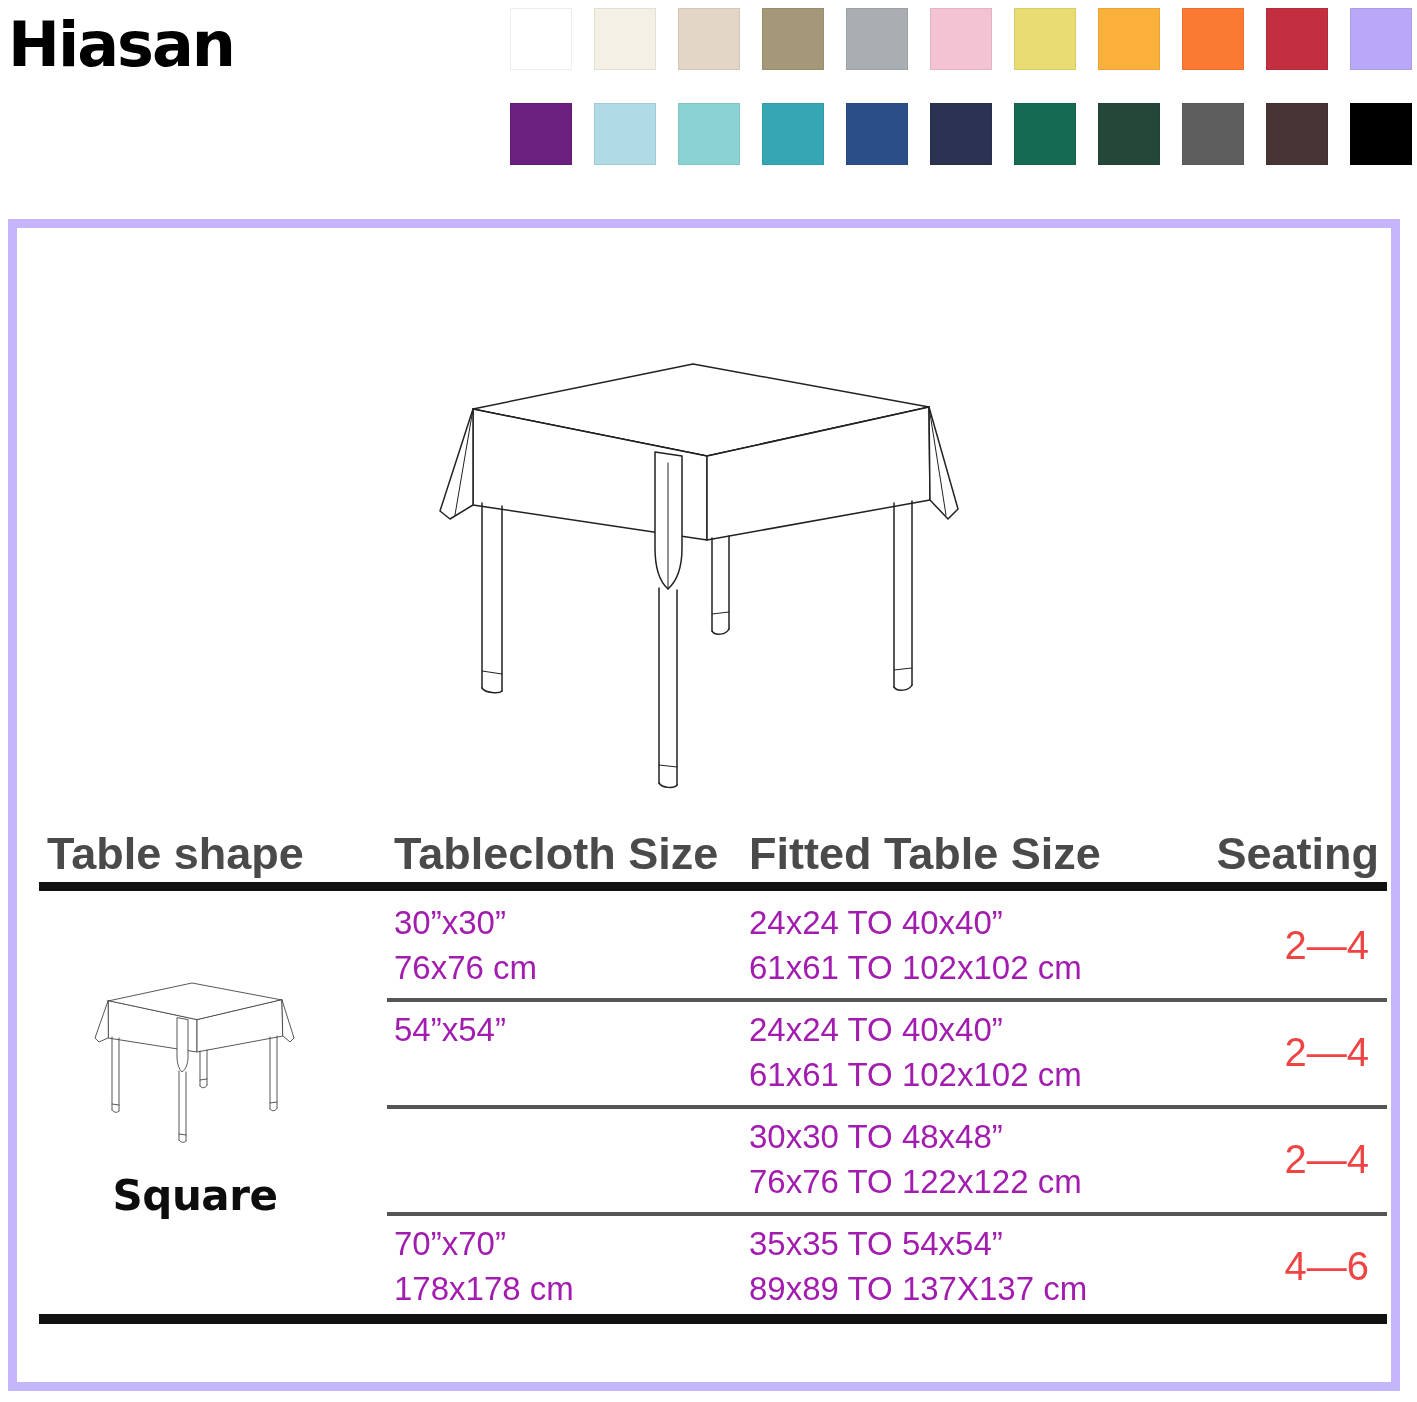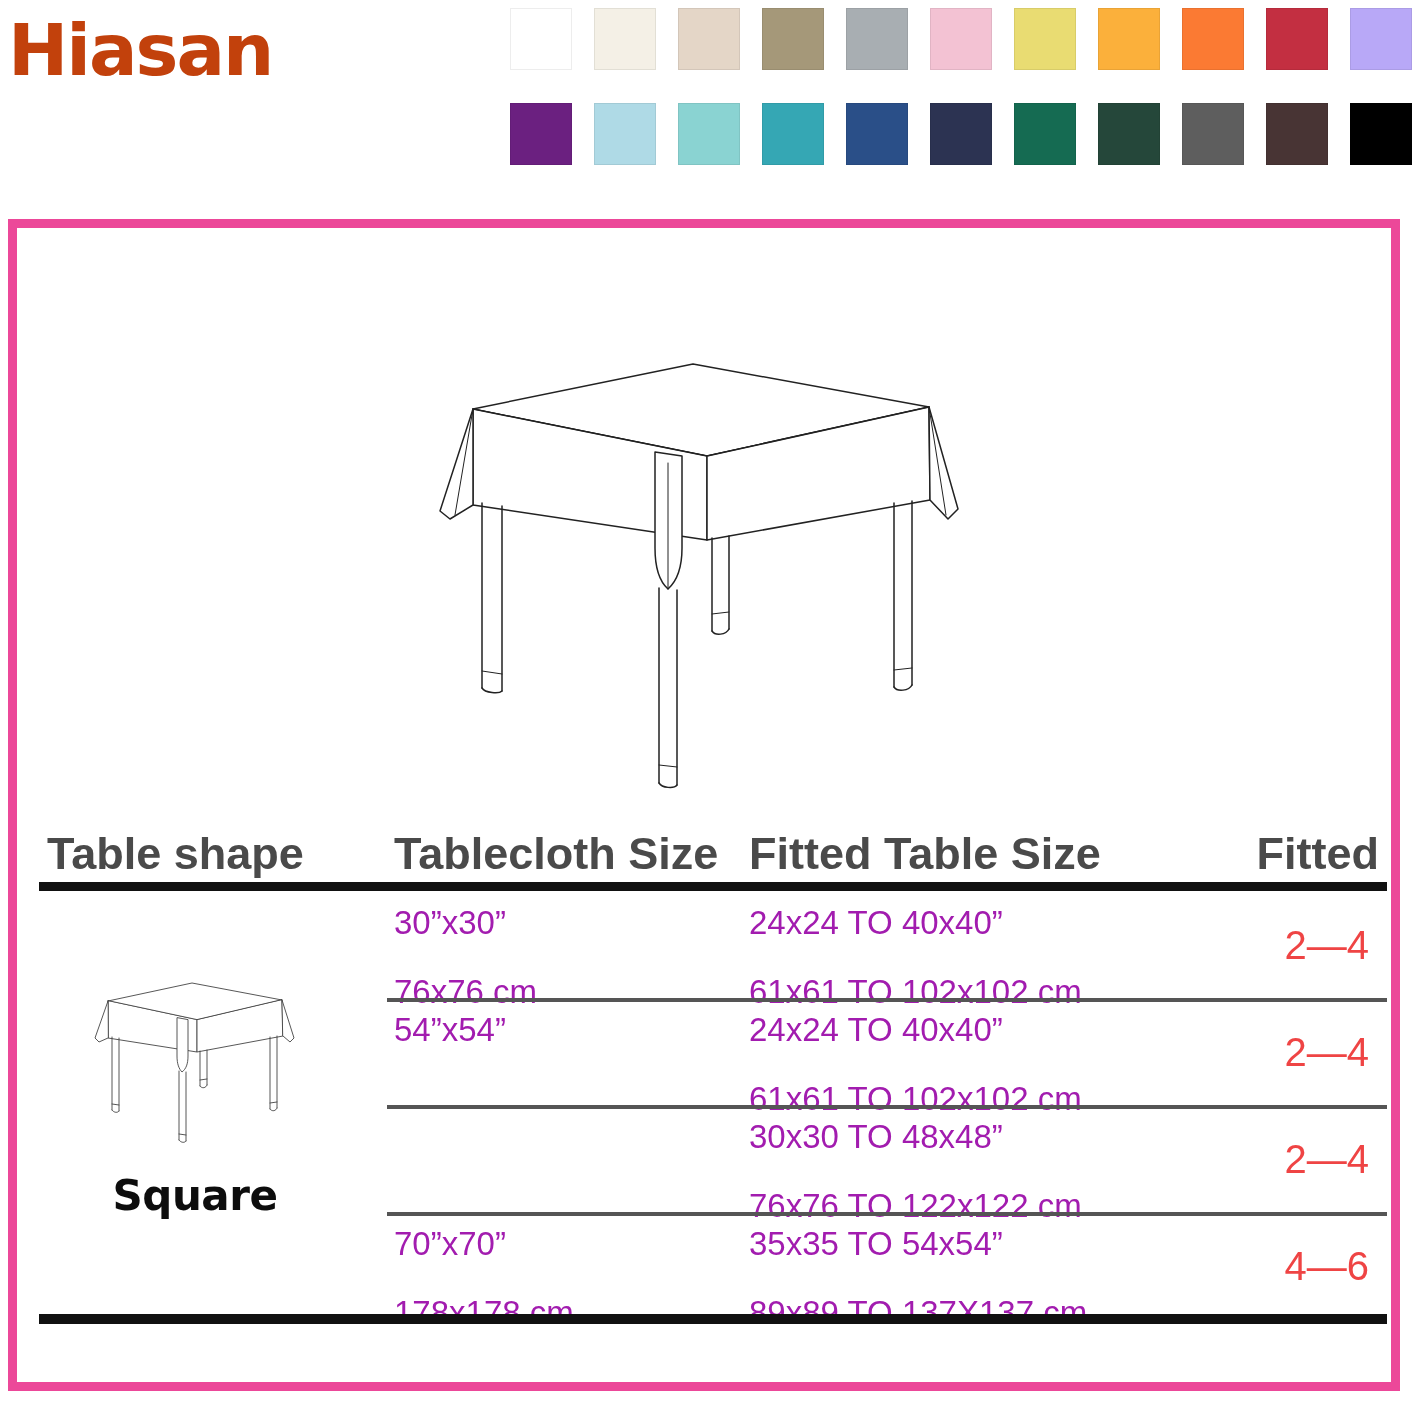--- a/index.html
+++ b/index.html
@@ -22,23 +22,23 @@
     left: 0; top: 0;
     width: 1417px;
     height: 200px;
   }
   .logo {
     position: absolute;
     left: 8px;
     top: 14px;
     font-family: "DejaVu Sans", sans-serif;
     font-weight: 700;
-    font-size: 72px;
+    font-size: 62px;
     letter-spacing: -2px;
-    color: #c2410c;
+    color: #000000;
     line-height: 1;
   }
   .swatch-grid {
     position: absolute;
     left: 510px;
     top: 8px;
     width: 900px;
   }
   .swatch-row {
     display: flex;
@@ -53,21 +53,21 @@
     box-sizing: border-box;
   }
 
   
   .card {
     position: absolute;
     left: 8px;
     top: 219px;
     width: 1392px;
     height: 1172px;
-    border: 9px solid #ec4899;
+    border: 9px solid #c4b5fd;
     box-sizing: border-box;
     background: #ffffff;
   }
   .card-inner {
     position: relative;
     width: 100%;
     height: 100%;
   }
 
   
@@ -144,21 +144,21 @@
   }
   .cell-cloth  { left: 355px; top: 10px; }
   .cell-fitted { left: 710px; top: 10px; }
   .cell-seat {
     right: 18px;
     top: 50%;
     transform: translateY(-50%);
     font-size: 40px;
     color: #ef4444;
   }
-  .line2 { display: block; margin-top: 24px; }
+  .line2 { display: block; margin-top: 0; }
 
   
   .shape-cell {
     position: absolute;
     left: 28px;
     top: 740px;
     width: 300px;
     text-align: center;
   }
   .shape-icon {
@@ -276,21 +276,21 @@
     </div>
     <div class="shape-label">Square</div>
   </div>
 
   <div class="size-table">
 
     <div class="thead">
       <div class="th th-shape">Table shape</div>
       <div class="th th-fitted">Fitted Table Size</div>
       <div class="th th-cloth">Tablecloth Size</div>
-      <div class="th th-seating">Fitted</div>
+      <div class="th th-seating">Seating</div>
     </div>
 
     <div class="rule-thick"></div>
 
     <div class="rows" id="tbody">
           <div class="row">
             <div class="cell cell-cloth"><span>30”x30”</span><span class="line2">76x76  cm</span></div>
             <div class="cell cell-fitted"><span>24x24 TO 40x40”</span><span class="line2">61x61 TO 102x102 cm</span></div>
             <div class="cell cell-seat">2—4</div>
           </div>

